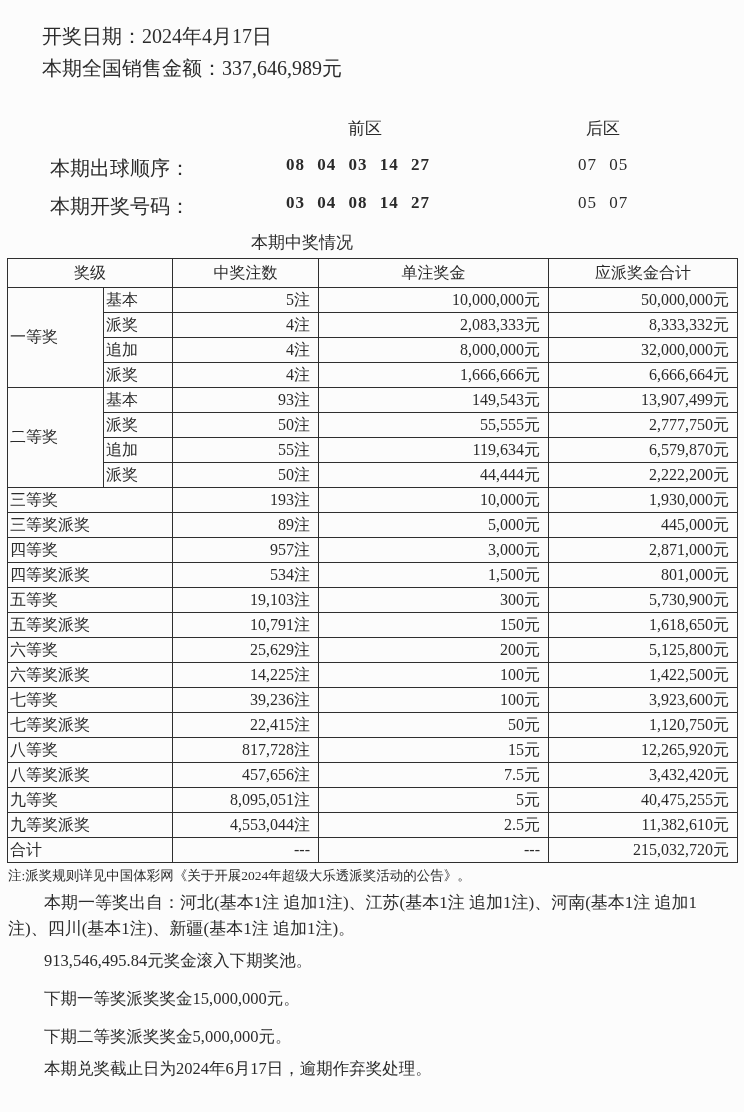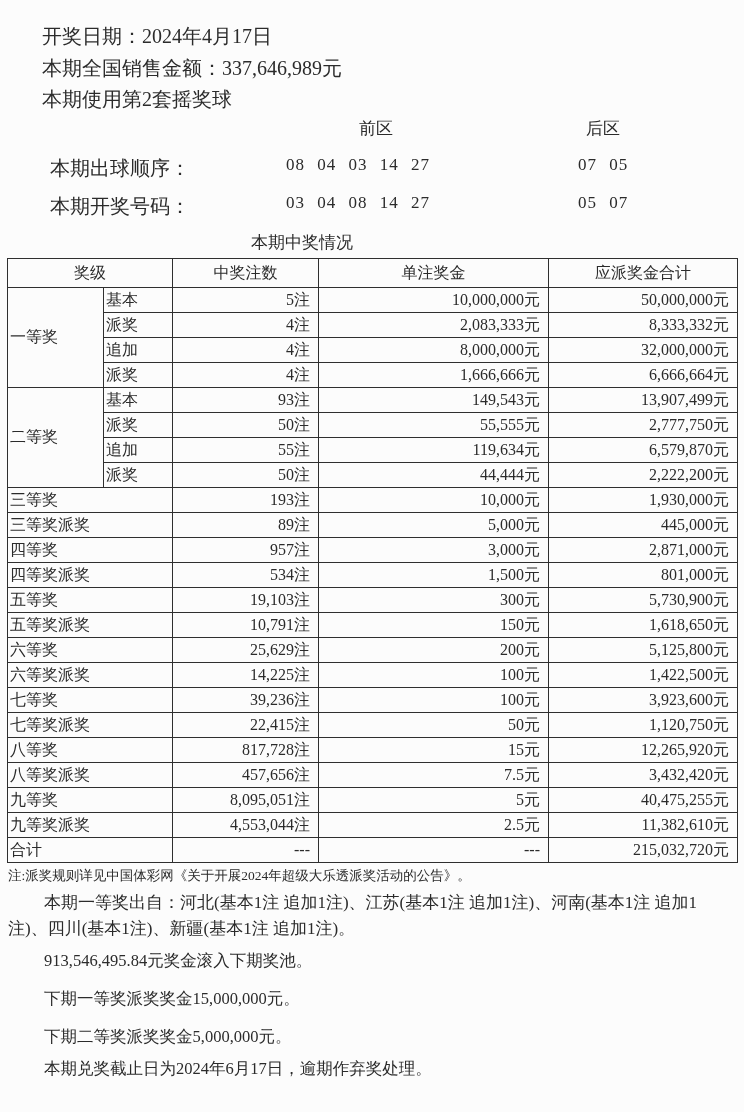--- a/index.html
+++ b/index.html
@@ -12,30 +12,30 @@
   }
   .page { position: relative; width: 744px; height: 1112px; }
 
   
   .head { position: relative; height: 258px; }
   .head .line { position: absolute; font-size: 20px; white-space: nowrap; }
   .l-date  { left: 42px; top: 23px; }
   .l-sales { left: 42px; top: 55px; }
   .l-ballset { left: 42px; top: 86px; }
   .zone-label { position: absolute; top: 117px; font-size: 17px; transform: translateX(-50%); }
-  .z-front { left: 376px; font-family: Liberation Mono, monospace; }
+  .z-front { left: 365px; font-family: Liberation Mono, monospace; }
   .z-back  { left: 603px; }
   .seq-label { position: absolute; left: 50px; font-size: 20px; }
   .seq-front, .seq-back {
     position: absolute; transform: translateX(-50%);
     font-size: 17px; letter-spacing: 1px; word-spacing: 7px; white-space: nowrap;
   }
   .r-order { top: 155px; }
   .r-win   { top: 193px; }
-  .seq-front { left: 358px; }
+  .seq-front { left: 358px; font-weight: bold; }
   .seq-back  { left: 603px; }
   .tbl-title { position: absolute; top: 231px; left: 0; width: 604px; text-align: center; font-size: 17px; }
 
   
   table.results {
     border-collapse: collapse; table-layout: fixed;
     margin-left: 7px; width: 730px; border-radius: 18px;
   }
   table.results td, table.results th {
     border: 1px solid #2f2f2f;
@@ -62,21 +62,20 @@
   .p-deadline { margin-top: 14px; }
 </style>
 </head>
 <body>
 
 <div class="page">
 
   <div class="head">
     <div class="line l-date">开奖日期：2024年4月17日</div>
     <div class="line l-sales">本期全国销售金额：337,646,989元</div>
-    <div class="line l-ballset">本期使用第2套摇奖球</div>
 
     <div class="zone-label z-front">前区</div>
     <div class="zone-label z-back">后区</div>
 
     <div class="seq-label r-order">本期出球顺序：</div>
     <div class="seq-front r-order">08 04 03 14 27</div>
     <div class="seq-back r-order">07 05</div>
 
     <div class="seq-label r-win">本期开奖号码：</div>
     <div class="seq-front r-win">03 04 08 14 27</div>

